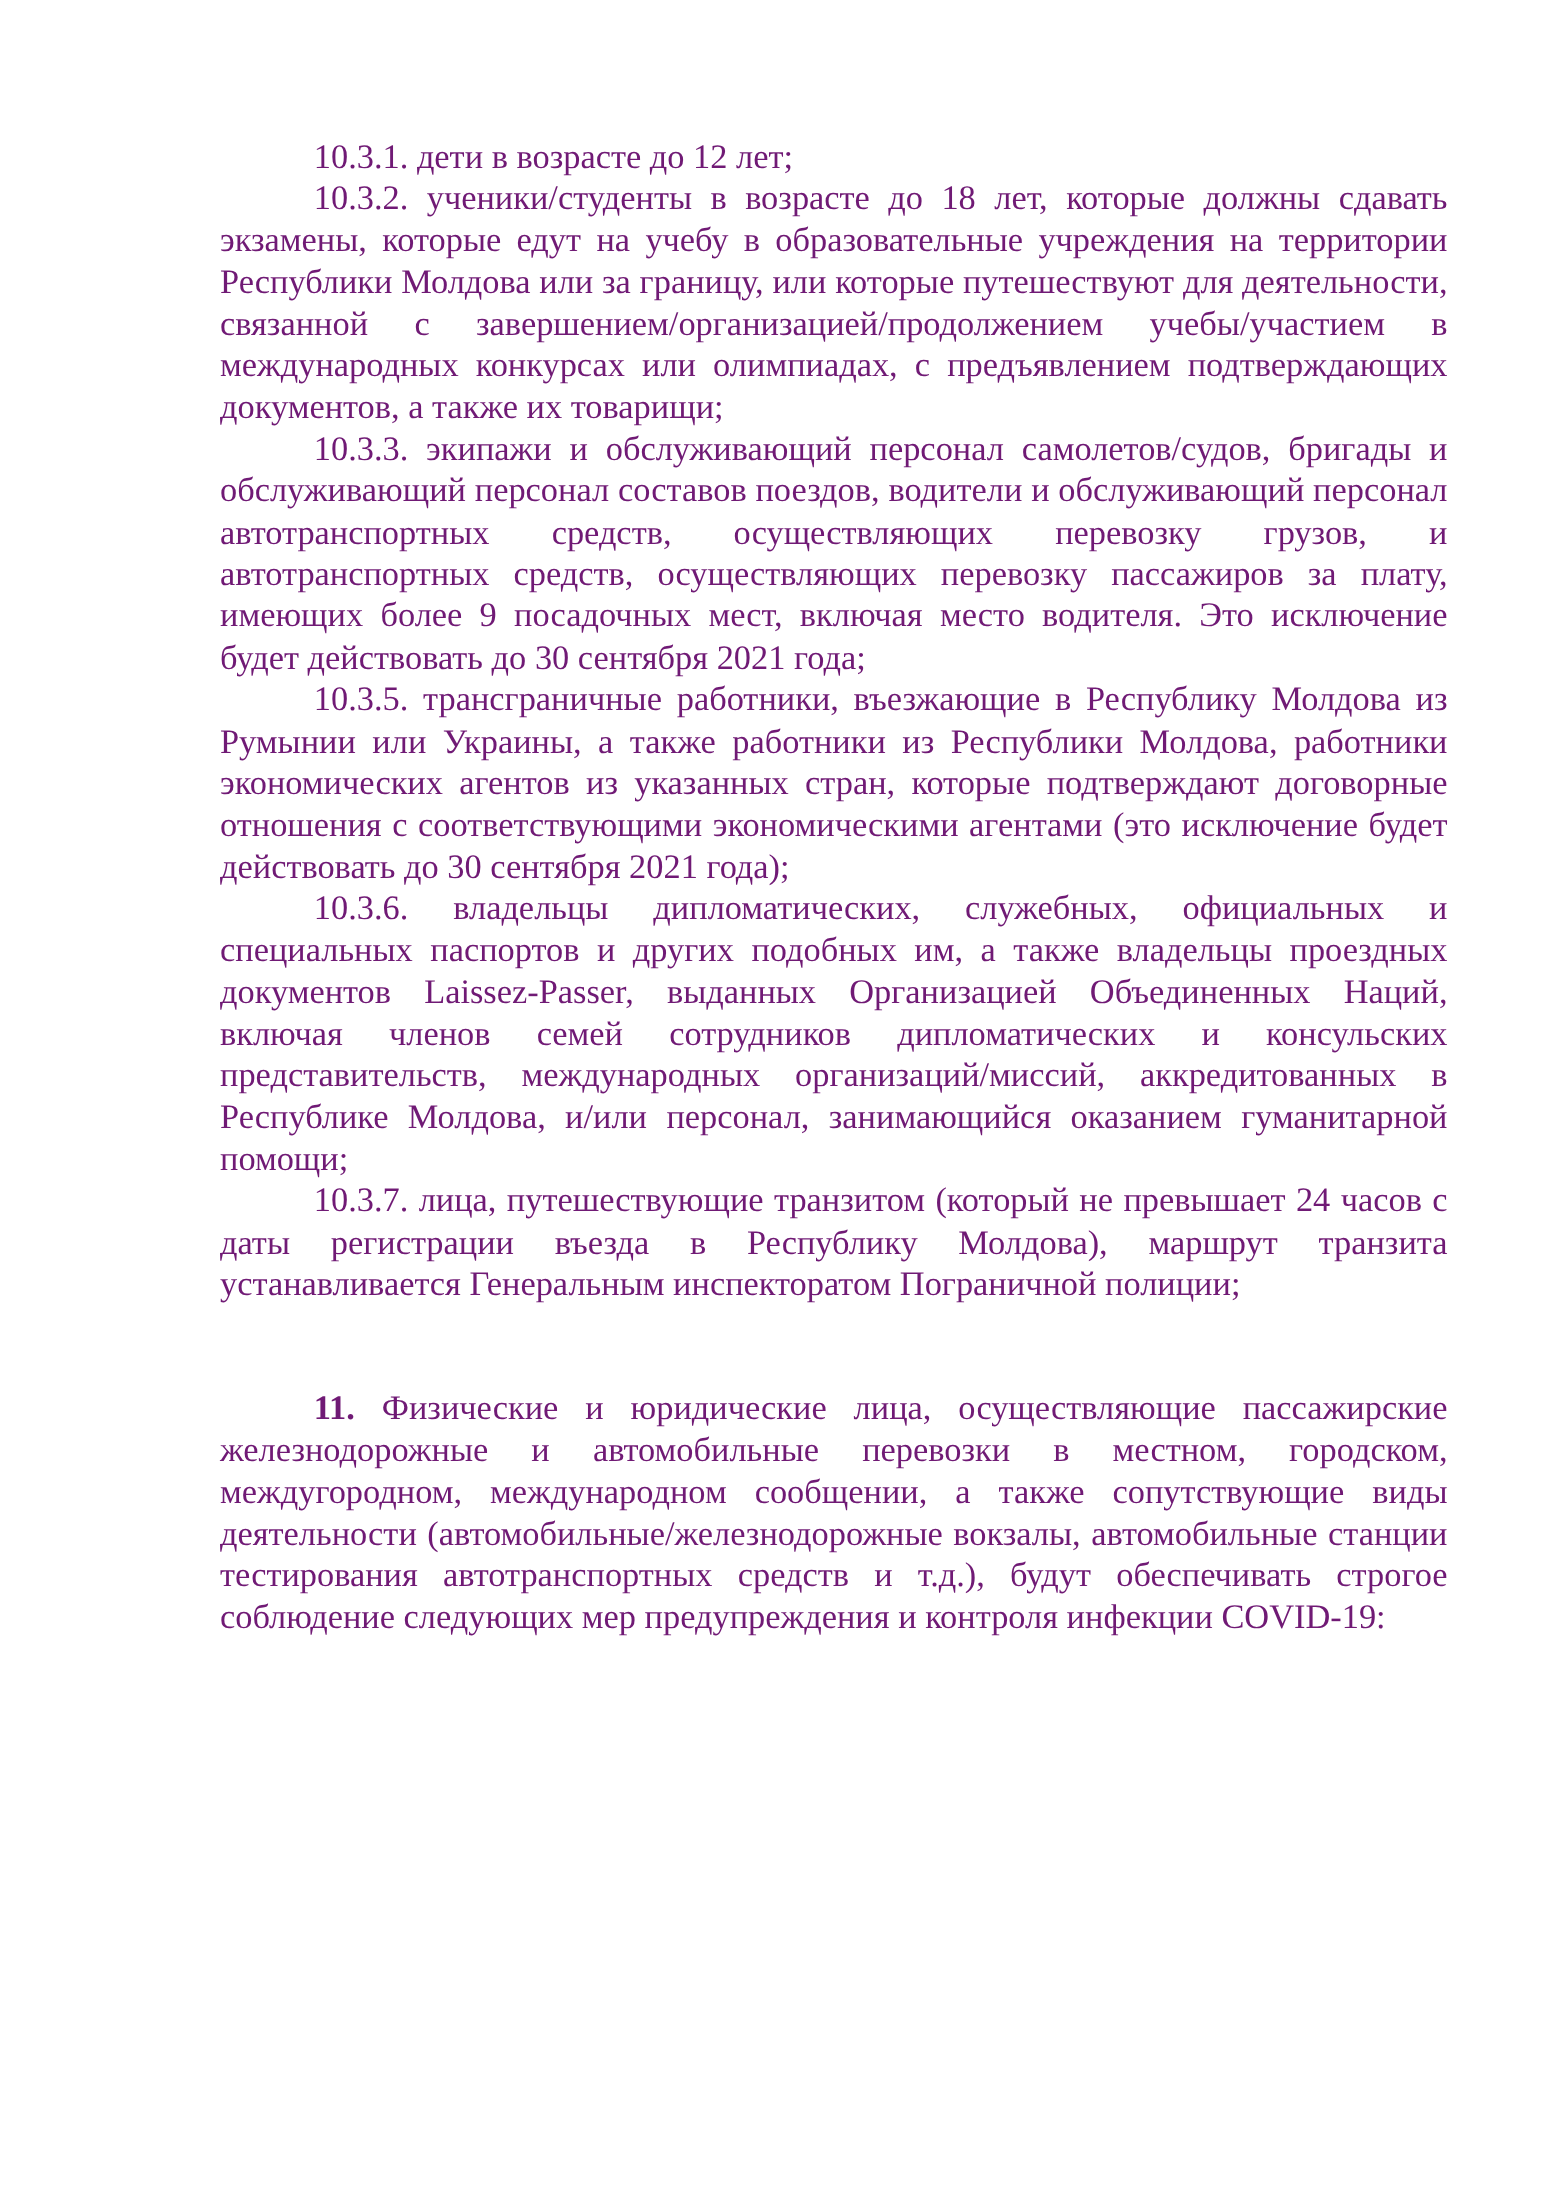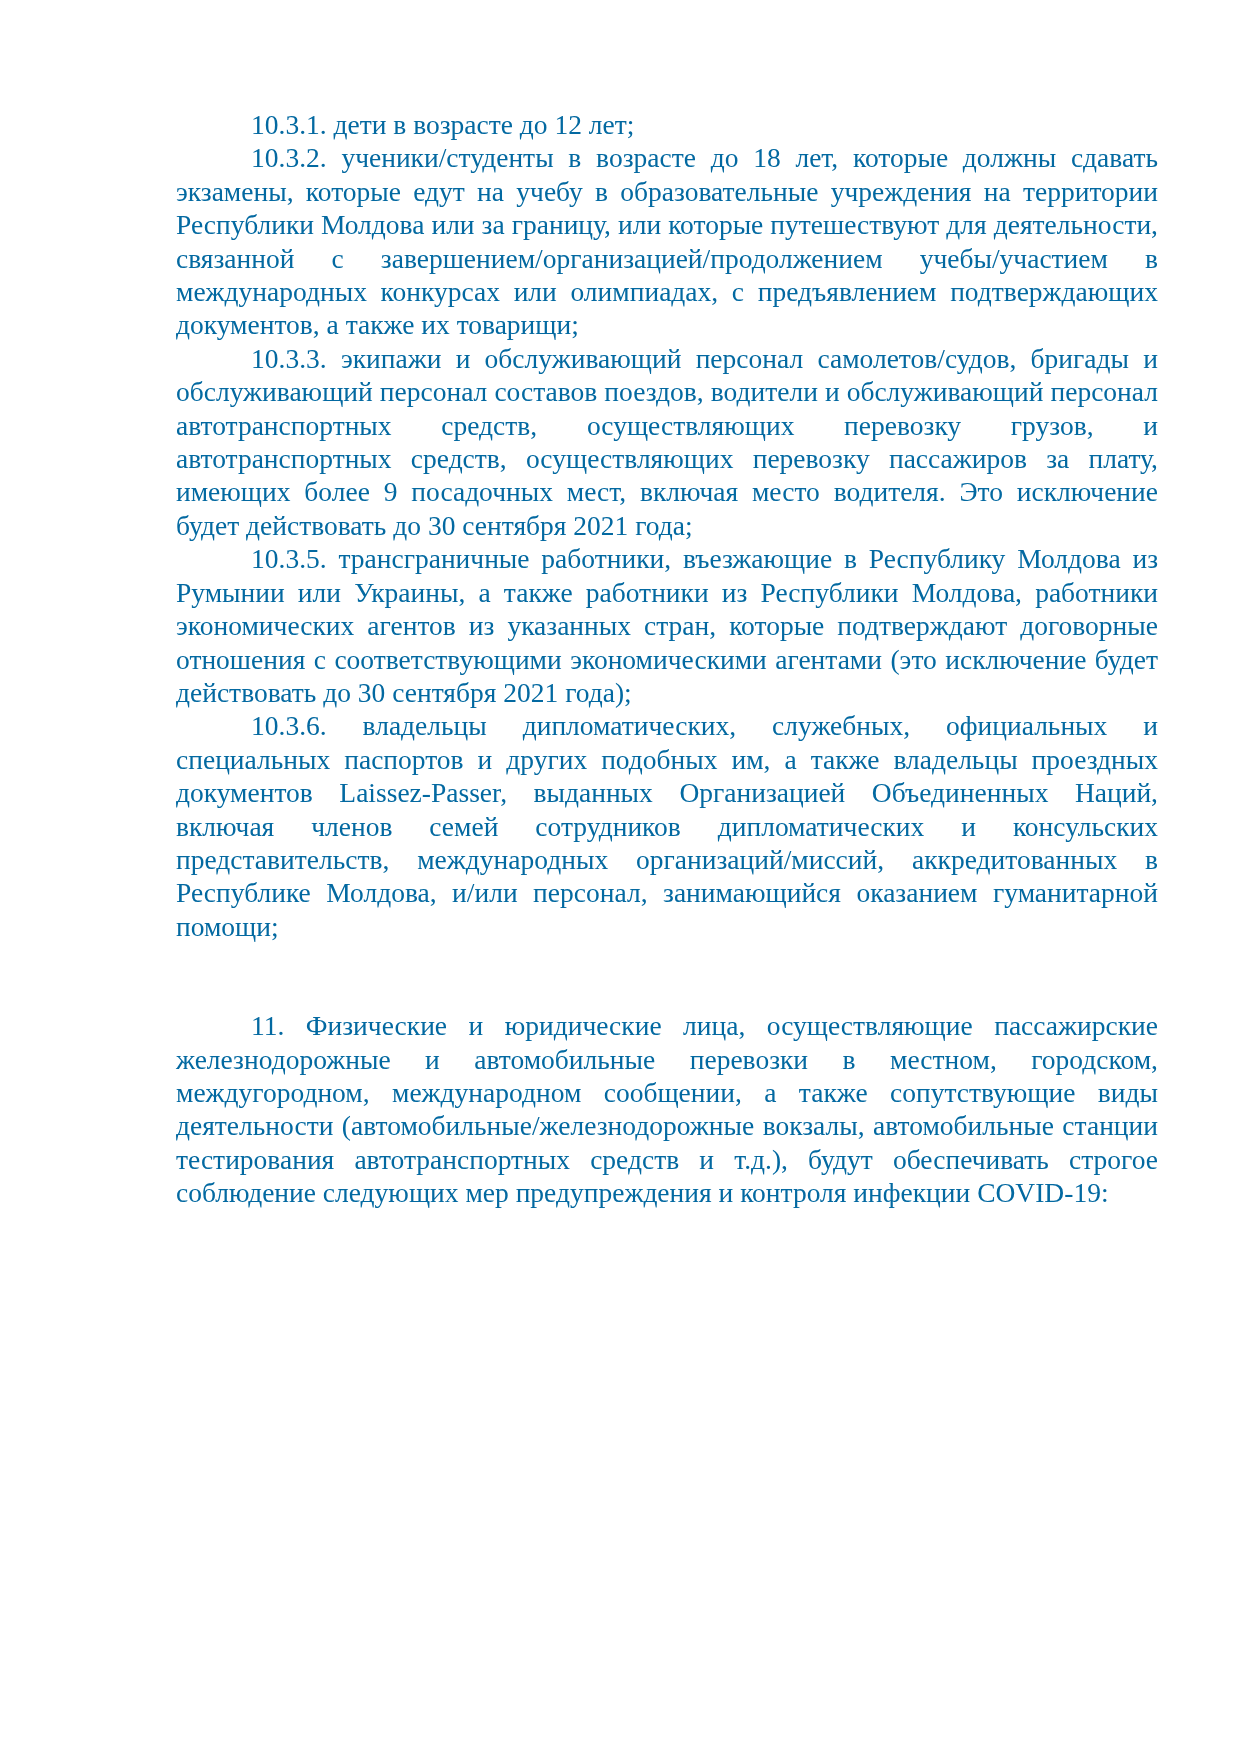--- a/index.html
+++ b/index.html
@@ -5,42 +5,43 @@
   html, body { margin: 0; padding: 0; background: #ffffff; }
   body { width: 1240px; height: 1754px; position: relative; overflow: hidden; }
   .page {
     position: absolute;
     left: 176px;
     top: 108px;
     width: 982px;
     font-family: "Liberation Serif", "DejaVu Serif", serif;
     font-size: 27.5px;
     line-height: 33.4px;
-    color: #0369a1;
+    color: #701a75;
   }
   .para {
     margin: 0;
     text-indent: 75px;
     text-align: justify;
     text-align-last: left;
   }
   .num { }
-  .num.bold { font-weight: normal; }
+  .num.bold { font-weight: bold; }
   .gap { height: 66px; }
 </style>
 </head>
 <body>
 
 <div class="page">
   <div>
     <p class="para"><span class="num">10.3.1.</span><span> дети в возрасте до 12 лет;</span></p>
     <p class="para"><span class="num">10.3.2.</span><span> ученики/студенты в возрасте до 18 лет, которые должны сдавать экзамены, которые едут на учебу в образовательные учреждения на территории Республики Молдова или за границу, или которые путешествуют для деятельности, связанной с завершением/организацией/продолжением учебы/участием в международных конкурсах или олимпиадах, с предъявлением подтверждающих документов, а также их товарищи;</span></p>
     <p class="para"><span class="num">10.3.3.</span><span> экипажи и обслуживающий персонал самолетов/судов, бригады и обслуживающий персонал составов поездов, водители и обслуживающий персонал автотранспортных средств, осуществляющих перевозку грузов, и автотранспортных средств, осуществляющих перевозку пассажиров за плату, имеющих более 9 посадочных мест, включая место водителя. Это исключение будет действовать до 30 сентября 2021 года;</span></p>
     <p class="para"><span class="num">10.3.5.</span><span> трансграничные работники, въезжающие в Республику Молдова из Румынии или Украины, а также работники из Республики Молдова, работники экономических агентов из указанных стран, которые подтверждают договорные отношения с соответствующими экономическими агентами (это исключение будет действовать до 30 сентября 2021 года);</span></p>
     <p class="para"><span class="num">10.3.6.</span><span> владельцы дипломатических, служебных, официальных и специальных паспортов и других подобных им, а также владельцы проездных документов Laissez-Passer, выданных Организацией Объединенных Наций, включая членов семей сотрудников дипломатических и консульских представительств, международных организаций/миссий, аккредитованных в Республике Молдова, и/или персонал, занимающийся оказанием гуманитарной помощи;</span></p>
+    <p class="para"><span class="num">10.3.7.</span><span> лица, путешествующие транзитом (который не превышает 24 часов с даты регистрации въезда в Республику Молдова), маршрут транзита устанавливается Генеральным инспекторатом Пограничной полиции;</span></p>
   </div>
 
   <div class="gap"></div>
 
   <div>
     <p class="para"><span class="num bold">11.</span><span> Физические и юридические лица, осуществляющие пассажирские железнодорожные и автомобильные перевозки в местном, городском, междугородном, международном сообщении, а также сопутствующие виды деятельности (автомобильные/железнодорожные вокзалы, автомобильные станции тестирования автотранспортных средств и т.д.), будут обеспечивать строгое соблюдение следующих мер предупреждения и контроля инфекции COVID-19:</span></p>
   </div>
 </div>
 
 </body></html>

